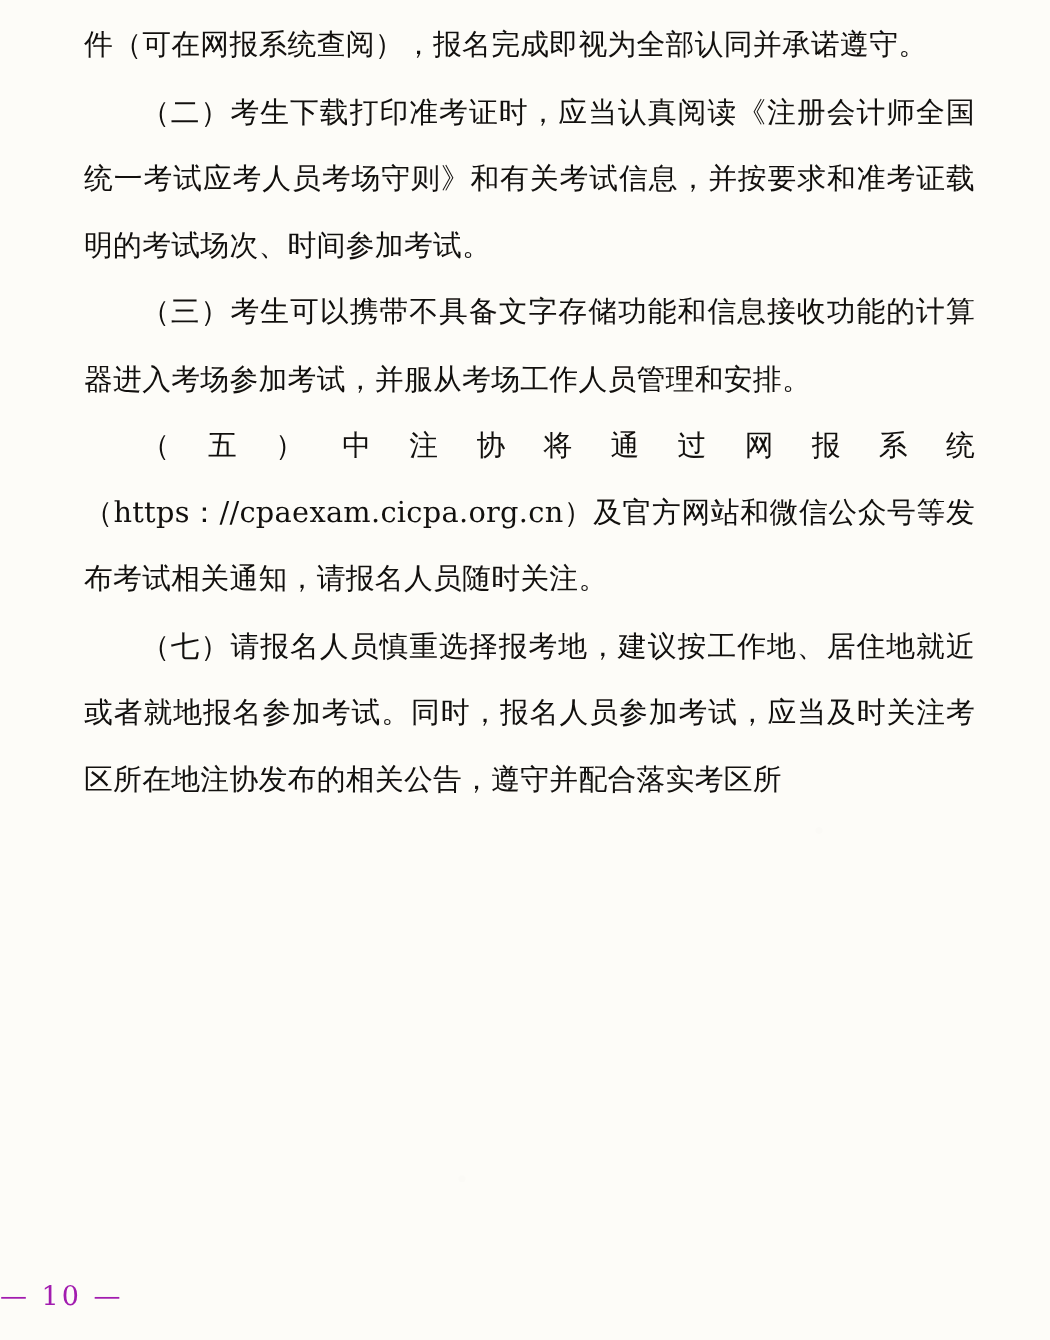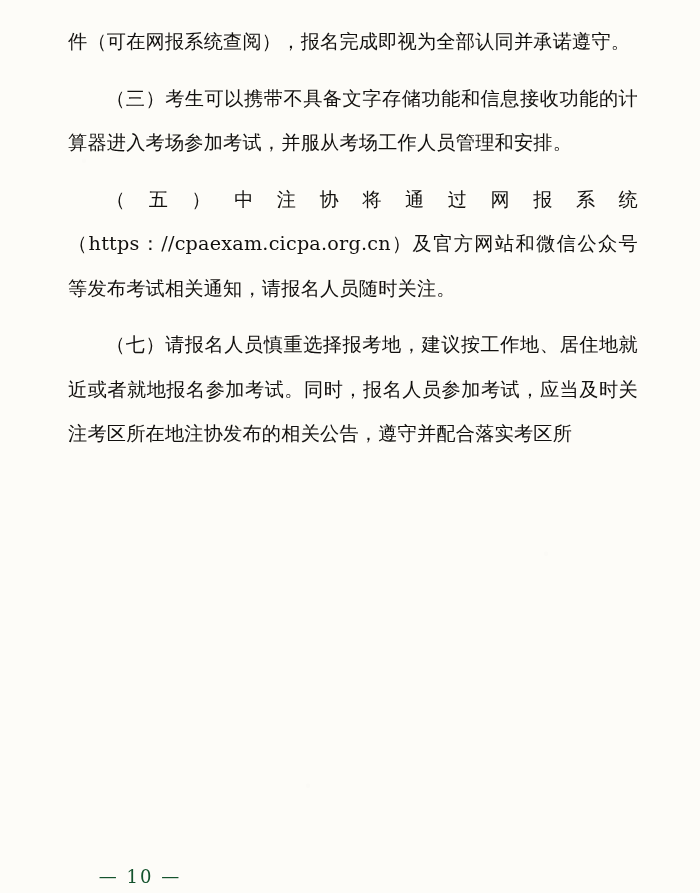--- a/index.html
+++ b/index.html
@@ -24,39 +24,38 @@
   }
   .doc-body {
     font-size: 19.2px;
     line-height: 44.5px;
     letter-spacing: 0.2px;
     text-align: justify;
     text-justify: inter-ideograph;
     color: #12100e;
   }
   .para {
-    margin: 12px;
+    margin: 0;
     text-indent: 0;
     white-space: normal;
   }
   .para.indent {
     text-indent: 38px;
   }
   .para + .para {
     margin-top: 0px;
   }
   .footer {
     position: absolute;
     left: 0;
     right: 0;
-    bottom: 6px;
-    text-align: center;
+    bottom: 18px;
     font-size: 18px;
     letter-spacing: 2px;
-    color: #14532d;
+    color: #a21caf;
     font-family: "DejaVu Serif", "Liberation Serif", serif;
   }
   .page-number-wrap {
     display: inline-block;
     padding-left: 0px;
     margin-right: 420px;
   }
   
   .grain {
     pointer-events: none;
@@ -68,20 +67,21 @@
       radial-gradient(circle at 44% 88%, rgba(0,0,0,0.010) 0 2px, rgba(0,0,0,0) 3px);
     opacity: 0.8;
   }
 </style>
 </head>
 <body>
 
 <div class="page">
   <div class="doc-body">
     <p class="para">件（可在网报系统查阅），报名完成即视为全部认同并承诺遵守。</p>
+    <p class="para indent">（二）考生下载打印准考证时，应当认真阅读《注册会计师全国统一考试应考人员考场守则》和有关考试信息，并按要求和准考证载明的考试场次、时间参加考试。</p>
     <p class="para indent">（三）考生可以携带不具备文字存储功能和信息接收功能的计算器进入考场参加考试，并服从考场工作人员管理和安排。</p>
     <p class="para indent">（五）中注协将通过网报系统（https：//cpaexam.cicpa.org.cn）及官方网站和微信公众号等发布考试相关通知，请报名人员随时关注。</p>
     <p class="para indent">（七）请报名人员慎重选择报考地，建议按工作地、居住地就近或者就地报名参加考试。同时，报名人员参加考试，应当及时关注考区所在地注协发布的相关公告，遵守并配合落实考区所</p>
   </div>
 
   <div class="footer">
     <span class="page-number-wrap">— 10 —</span>
   </div>
 
   <div class="grain"></div>

